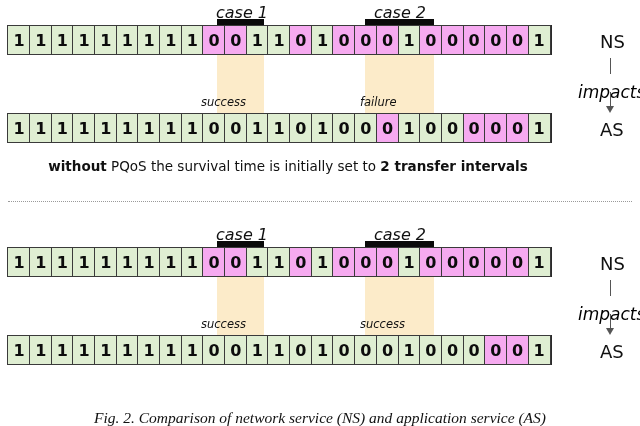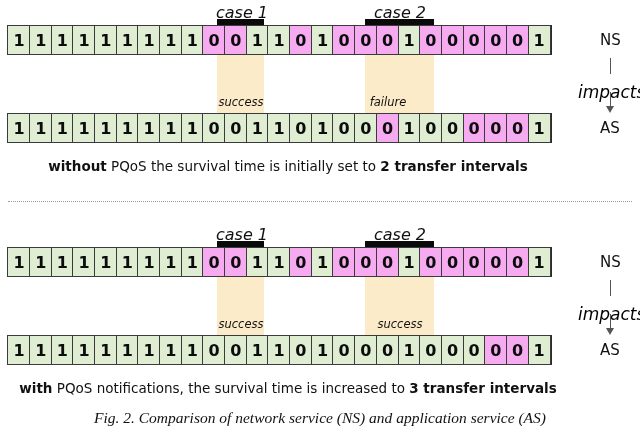--- a/index.html
+++ b/index.html
@@ -66,28 +66,28 @@
     z-index:3;
   }
 
   
   .outcome{
     position:absolute;
     font-size:11.5px;
     font-style:italic;
     color:#111;
     white-space:nowrap;
-    text-align:center;
+    text-align:left;
     z-index:3;
   }
 
   
   .sidelabel{
     position:absolute;
-    font-size:15px;
+    font-size:18px;
     color:#111;
     white-space:nowrap;
     z-index:3;
   }
   .impacts{
     position:absolute;
     font-size:17px;
     font-style:italic;
     color:#000000;
     white-space:nowrap;
@@ -180,21 +180,21 @@
         <div class="cell green">1</div>
         <div class="cell pink">0</div>
         <div class="cell pink">0</div>
         <div class="cell pink">0</div>
         <div class="cell pink">0</div>
         <div class="cell pink">0</div>
         <div class="cell green">1</div>
       </div>
 
     <div class="outcome" style="left:201px;top:95px;width:80px;">success</div>
-    <div class="outcome" style="left:348px;top:95px;width:80px;">failure</div>
+    <div class="outcome" style="left:360px;top:95px;width:80px;">failure</div>
 
     <div class="row" style="top:113px;">
         <div class="cell green">1</div>
         <div class="cell green">1</div>
         <div class="cell green">1</div>
         <div class="cell green">1</div>
         <div class="cell green">1</div>
         <div class="cell green">1</div>
         <div class="cell green">1</div>
         <div class="cell green">1</div>
@@ -301,20 +301,17 @@
         <div class="cell green">1</div>
       </div>
 
     <div class="sidelabel" style="left:600px;top:31px;">NS</div>
     <div class="arrowline" style="left:610px;top:58px;height:16px;"></div>
     <div class="impacts" style="left:578px;top:74px;">impacts</div>
     <div class="arrowline" style="left:610px;top:92px;height:16px;"></div>
     <div class="arrowhead" style="left:606px;top:106px;"></div>
     <div class="sidelabel" style="left:600px;top:119px;">AS</div>
 
-    <div class="caption" style="top:158px;">
-      <b>with</b><span> PQoS notifications, the survival time is increased to </span><b>3 transfer intervals</b>
-    </div>
   </div>
 
   <div class="figcap" style="top:409px;font-style:italic;">Fig. 2.  Comparison of network service (NS) and application service (AS)</div>
 
 </div>
 
 </body></html>

